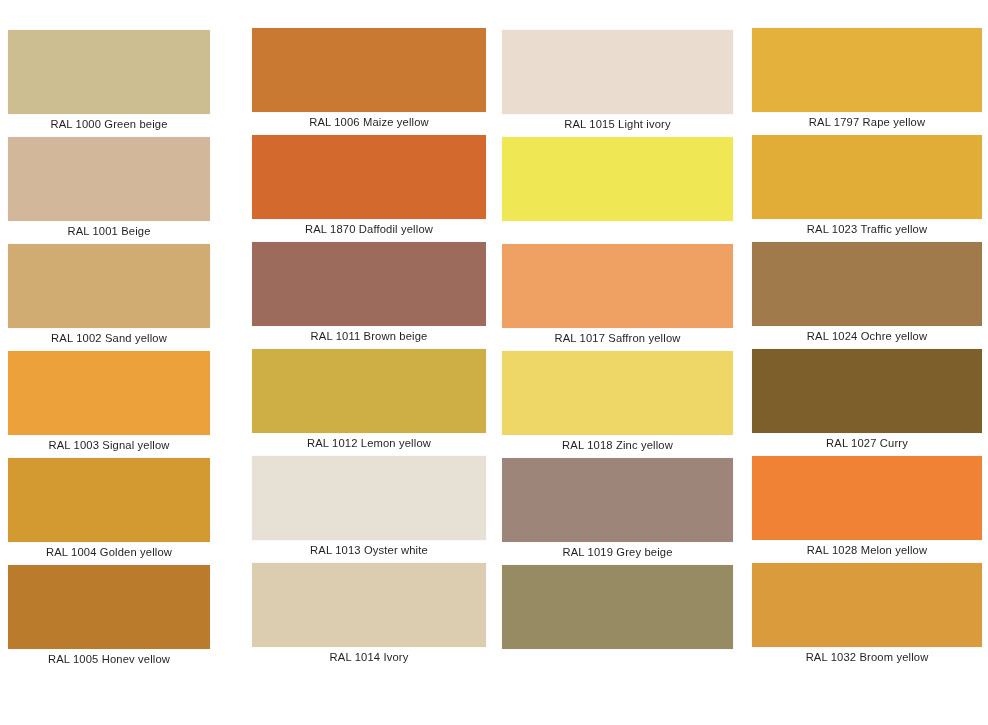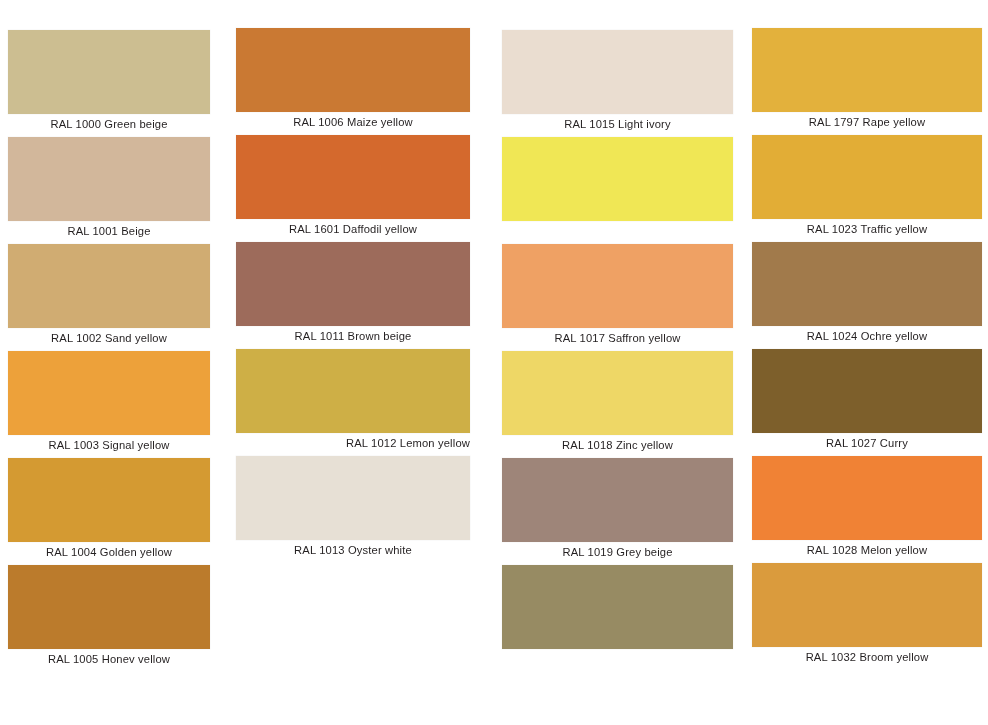--- a/index.html
+++ b/index.html
@@ -19,21 +19,21 @@
     width: 988px;
     height: 725px;
     background: #ffffff;
   }
   .colour-column {
     position: absolute;
     top: 0;
     height: 725px;
   }
   .col-1 { left: 8px;   width: 202px; }
-  .col-2 { left: 236px; width: 234px; }
+  .col-2 { left: 252px; width: 234px; }
   .col-3 { left: 502px; width: 231px; }
   .col-4 { left: 752px; width: 230px; }
 
   .colour-cell {
     position: absolute;
     left: 0;
     width: 100%;
   }
   .swatch {
     width: 100%;
@@ -83,33 +83,37 @@
         <span class="swatch-label" style="color: rgb(35, 31, 32);">RAL 1005 Honev vellow</span>
       </div>
     </div>
   <div class="colour-column col-2">
       <div class="colour-cell" style="top: 28px;">
         <span class="swatch" title="RAL 1006 Maize yellow" style="background: rgb(202, 121, 51);"></span>
         <span class="swatch-label" style="color: rgb(35, 31, 32);">RAL 1006 Maize yellow</span>
       </div>
       <div class="colour-cell" style="top: 135px;">
         <span class="swatch" title="RAL 1007 Daffodil yellow" style="background: rgb(212, 105, 45);"></span>
-        <span class="swatch-label" style="color: rgb(35, 31, 32);">RAL 1601 Daffodil yellow</span>
+        <span class="swatch-label" style="color: rgb(35, 31, 32);">RAL 1870 Daffodil yellow</span>
       </div>
       <div class="colour-cell" style="top: 242px;">
         <span class="swatch" title="RAL 1011 Brown beige" style="background: rgb(157, 107, 91);"></span>
         <span class="swatch-label" style="color: rgb(35, 31, 32);">RAL 1011 Brown beige</span>
       </div>
       <div class="colour-cell" style="top: 349px;">
         <span class="swatch" title="RAL 1012 Lemon yellow" style="background: rgb(206, 175, 70);"></span>
-        <span class="swatch-label" style="color: rgb(35, 31, 32); text-align: right;">RAL 1012 Lemon yellow</span>
+        <span class="swatch-label" style="color: rgb(35, 31, 32);">RAL 1012 Lemon yellow</span>
       </div>
       <div class="colour-cell" style="top: 456px;">
         <span class="swatch" title="RAL 1013 Oyster white" style="background: rgb(231, 224, 213);"></span>
         <span class="swatch-label" style="color: rgb(35, 31, 32);">RAL 1013 Oyster white</span>
+      </div>
+      <div class="colour-cell" style="top: 563px;">
+        <span class="swatch" title="RAL 1014 Ivory" style="background: rgb(221, 205, 176);"></span>
+        <span class="swatch-label" style="color: rgb(35, 31, 32);">RAL 1014 Ivory</span>
       </div>
     </div>
   <div class="colour-column col-3">
       <div class="colour-cell" style="top: 30px;">
         <span class="swatch" title="RAL 1015 Light ivory" style="background: rgb(234, 221, 208);"></span>
         <span class="swatch-label" style="color: rgb(35, 31, 32);">RAL 1015 Light ivory</span>
       </div>
       <div class="colour-cell" style="top: 137px;">
         <span class="swatch" title="RAL 1016 Sulfur yellow" style="background: rgb(240, 231, 85);"></span>
       </div>

